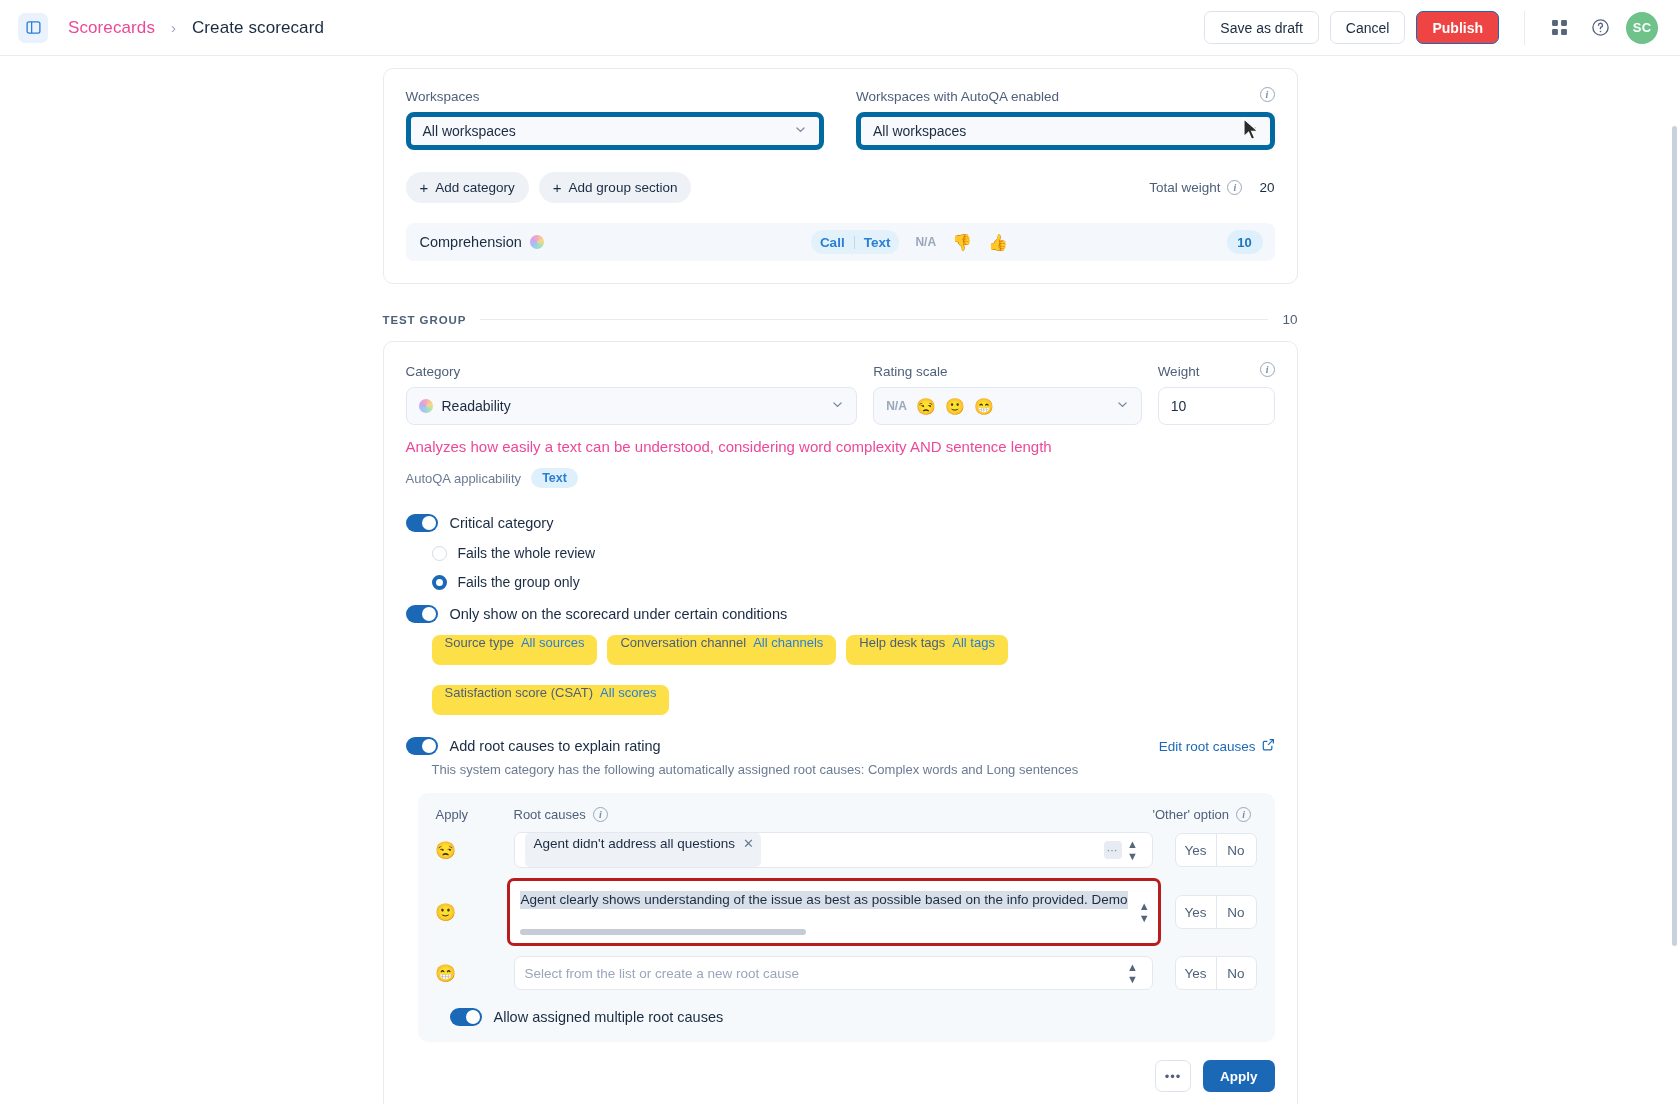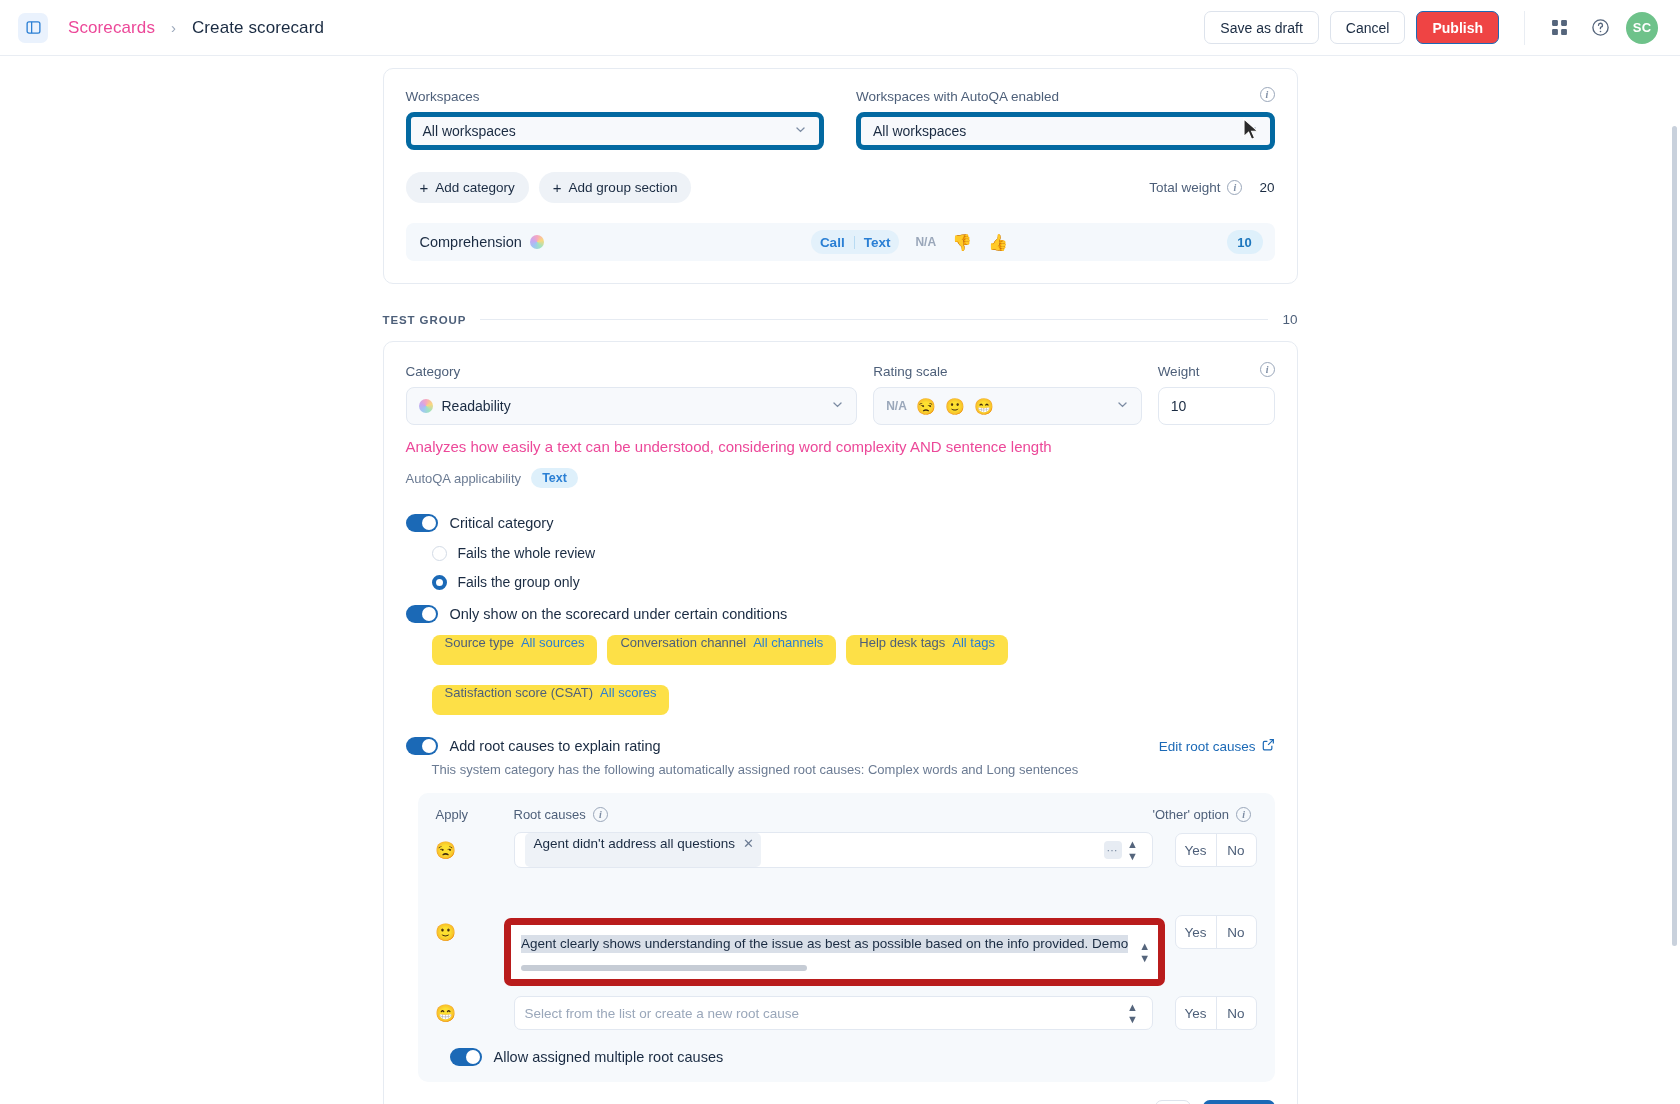--- a/index.html
+++ b/index.html
@@ -217,22 +217,22 @@
   .tok-x { color: #6b7b93; cursor: pointer; font-size: 13px; }
   .rc-ellipsis {
     margin-left: auto; width: 18px; height: 18px; border-radius: 4px;
     background: #e7ecf3; color: #7c8ca3; font-size: 11px;
     display: flex; align-items: center; justify-content: center; letter-spacing: 1px;
   }
   .rc-spin { width: 22px; display: flex; align-items: center; justify-content: center; color: #55657c; font-size: 11px; cursor: pointer; }
   .rc-placeholder { color: #9aa7ba; font-size: 13.5px; }
 
   .rc-textarea {
-    background: #fff; border: 7px solid #b91c1c; border-radius: 7px;
-    height: 68px; position: relative; padding: 9px 30px 0 10px; overflow: hidden; margin-top: 40px;
+    background: #fff; border: 3px solid #b91c1c; border-radius: 7px;
+    height: 68px; position: relative; padding: 9px 30px 0 10px; overflow: hidden;
   }
   .rc-sel-text {
     background: #d9dfe8; color: #1a2b42; font-size: 13.5px;
     white-space: nowrap; display: inline-block; line-height: 18px;
   }
   .rc-scroll {
     position: absolute; left: 10px; bottom: 8px; width: 286px; height: 6px;
     background: #c6ccd5; border-radius: 3px;
   }
   .rc-ta-spin { position: absolute; right: 8px; top: 50%; transform: translateY(-50%); color: #55657c; font-size: 11px; }

